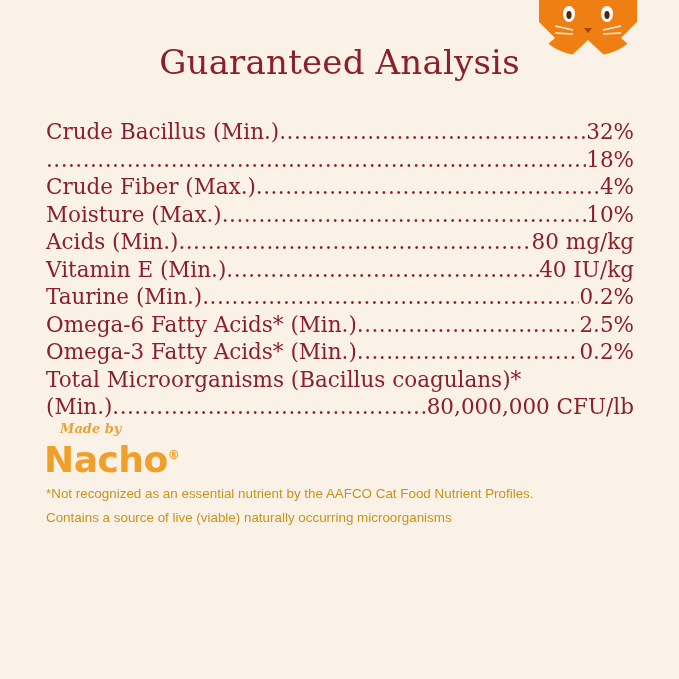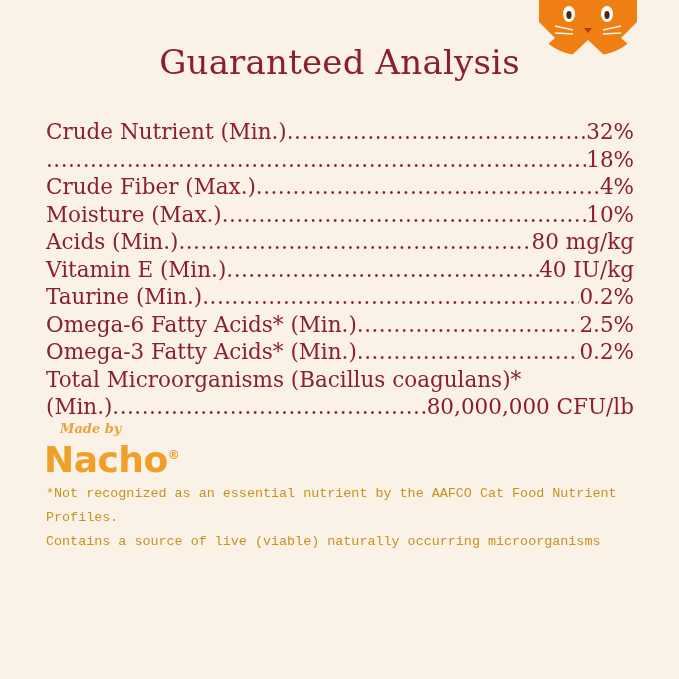--- a/index.html
+++ b/index.html
@@ -77,21 +77,21 @@
     flex: 0 0 auto;
   }
 
   
   .footnotes {
     position: absolute;
     top: 482px;
     left: 46px;
     width: 600px;
     color: #c8921f;
-    font-family: Liberation Mono, monospace;
+    font-family: Liberation Sans, sans-serif;
     font-size: 13.4px;
     line-height: 24px;
   }
 
   
   .brand {
     position: absolute;
     left: 44px;
     bottom: 28px;
     width: 150px;
@@ -143,21 +143,21 @@
       <path d="M22 26 L40 30 M22 33 L40 34" stroke="#faf2e6" stroke-width="1.4" fill="none"></path>
       <path d="M88 26 L70 30 M88 33 L70 34" stroke="#faf2e6" stroke-width="1.4" fill="none"></path>
     </svg>
   </div>
 
   <div class="title">Guaranteed Analysis</div>
 
   <div class="analysis">
 
     <div class="row">
-      <span class="label">Crude Nutrient (Min.)</span>
+      <span class="label">Crude Bacillus (Min.)</span>
       <span class="dots">........................................................................................................................................</span>
       <span class="value">32%</span>
     </div>
 
     <div class="row">
       <span class="dots">........................................................................................................................................</span>
       <span class="value">18%</span>
     </div>
 
     <div class="row">

